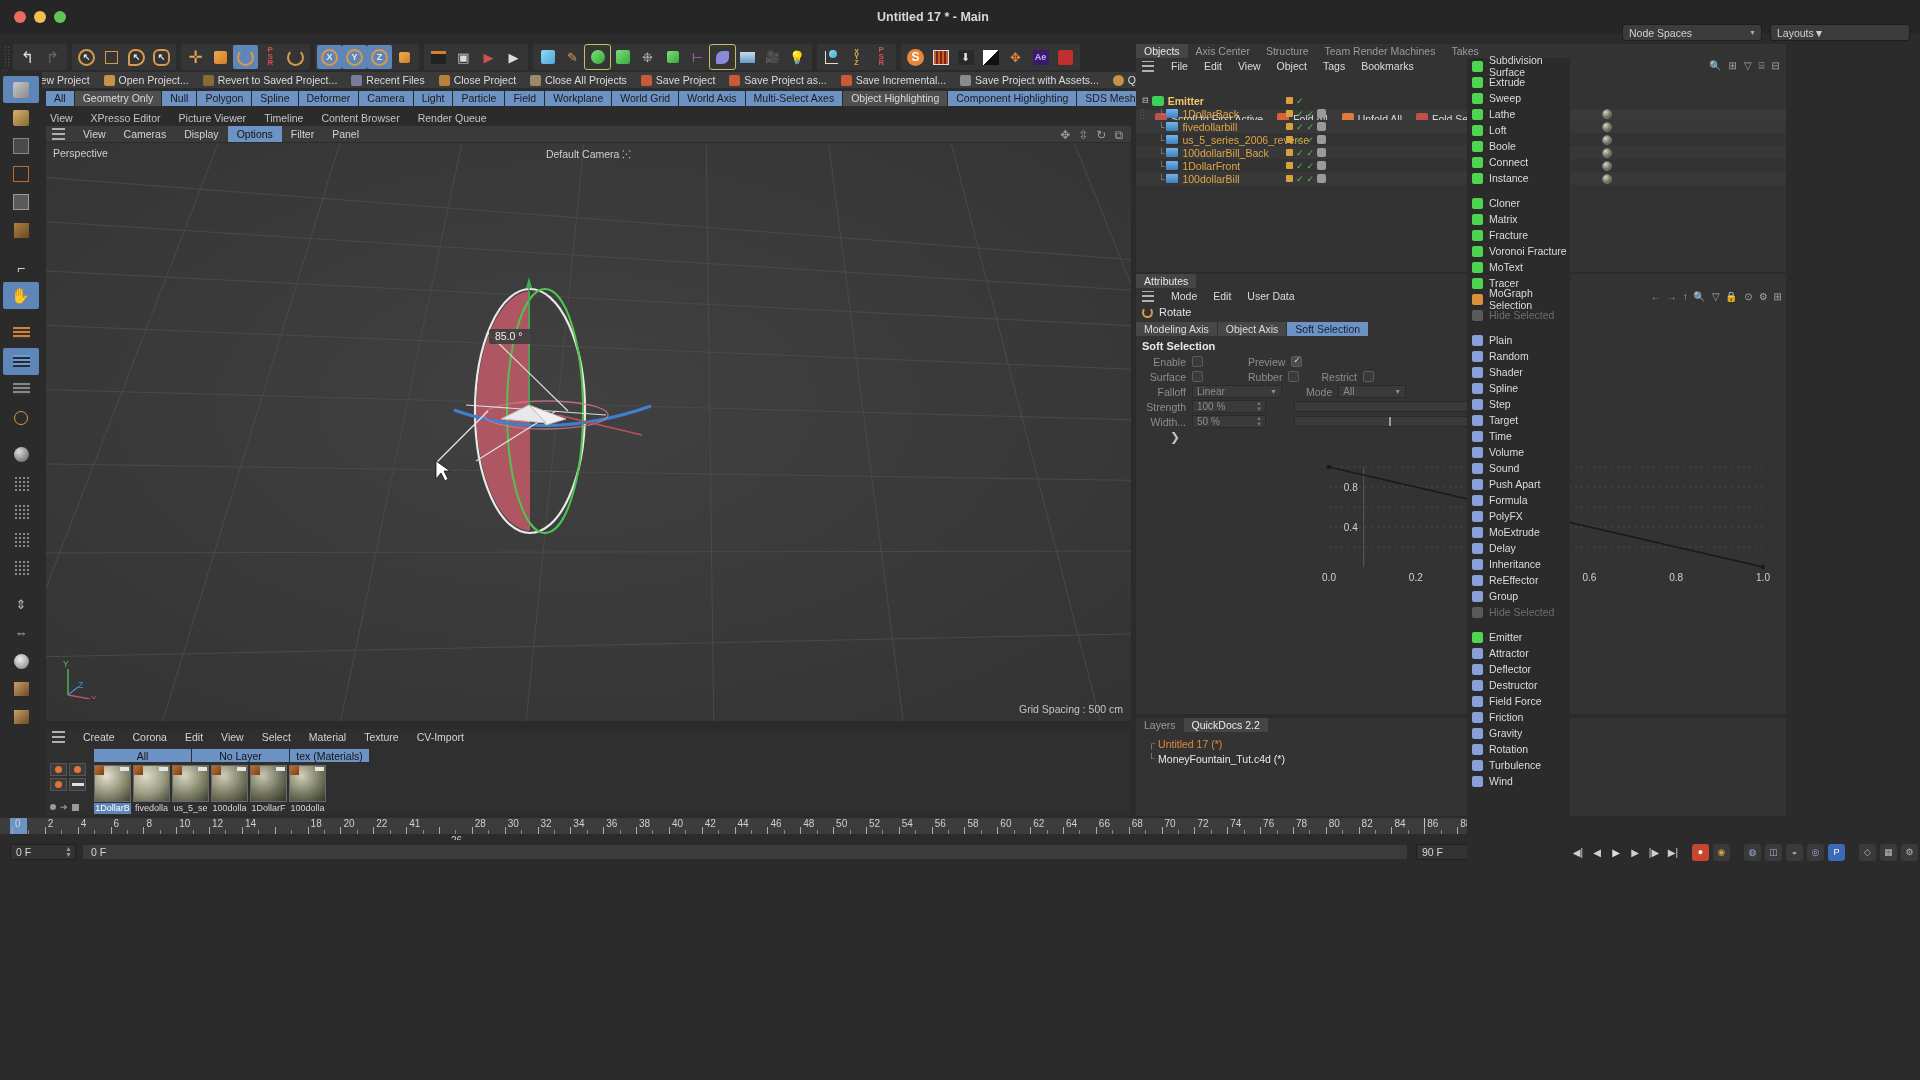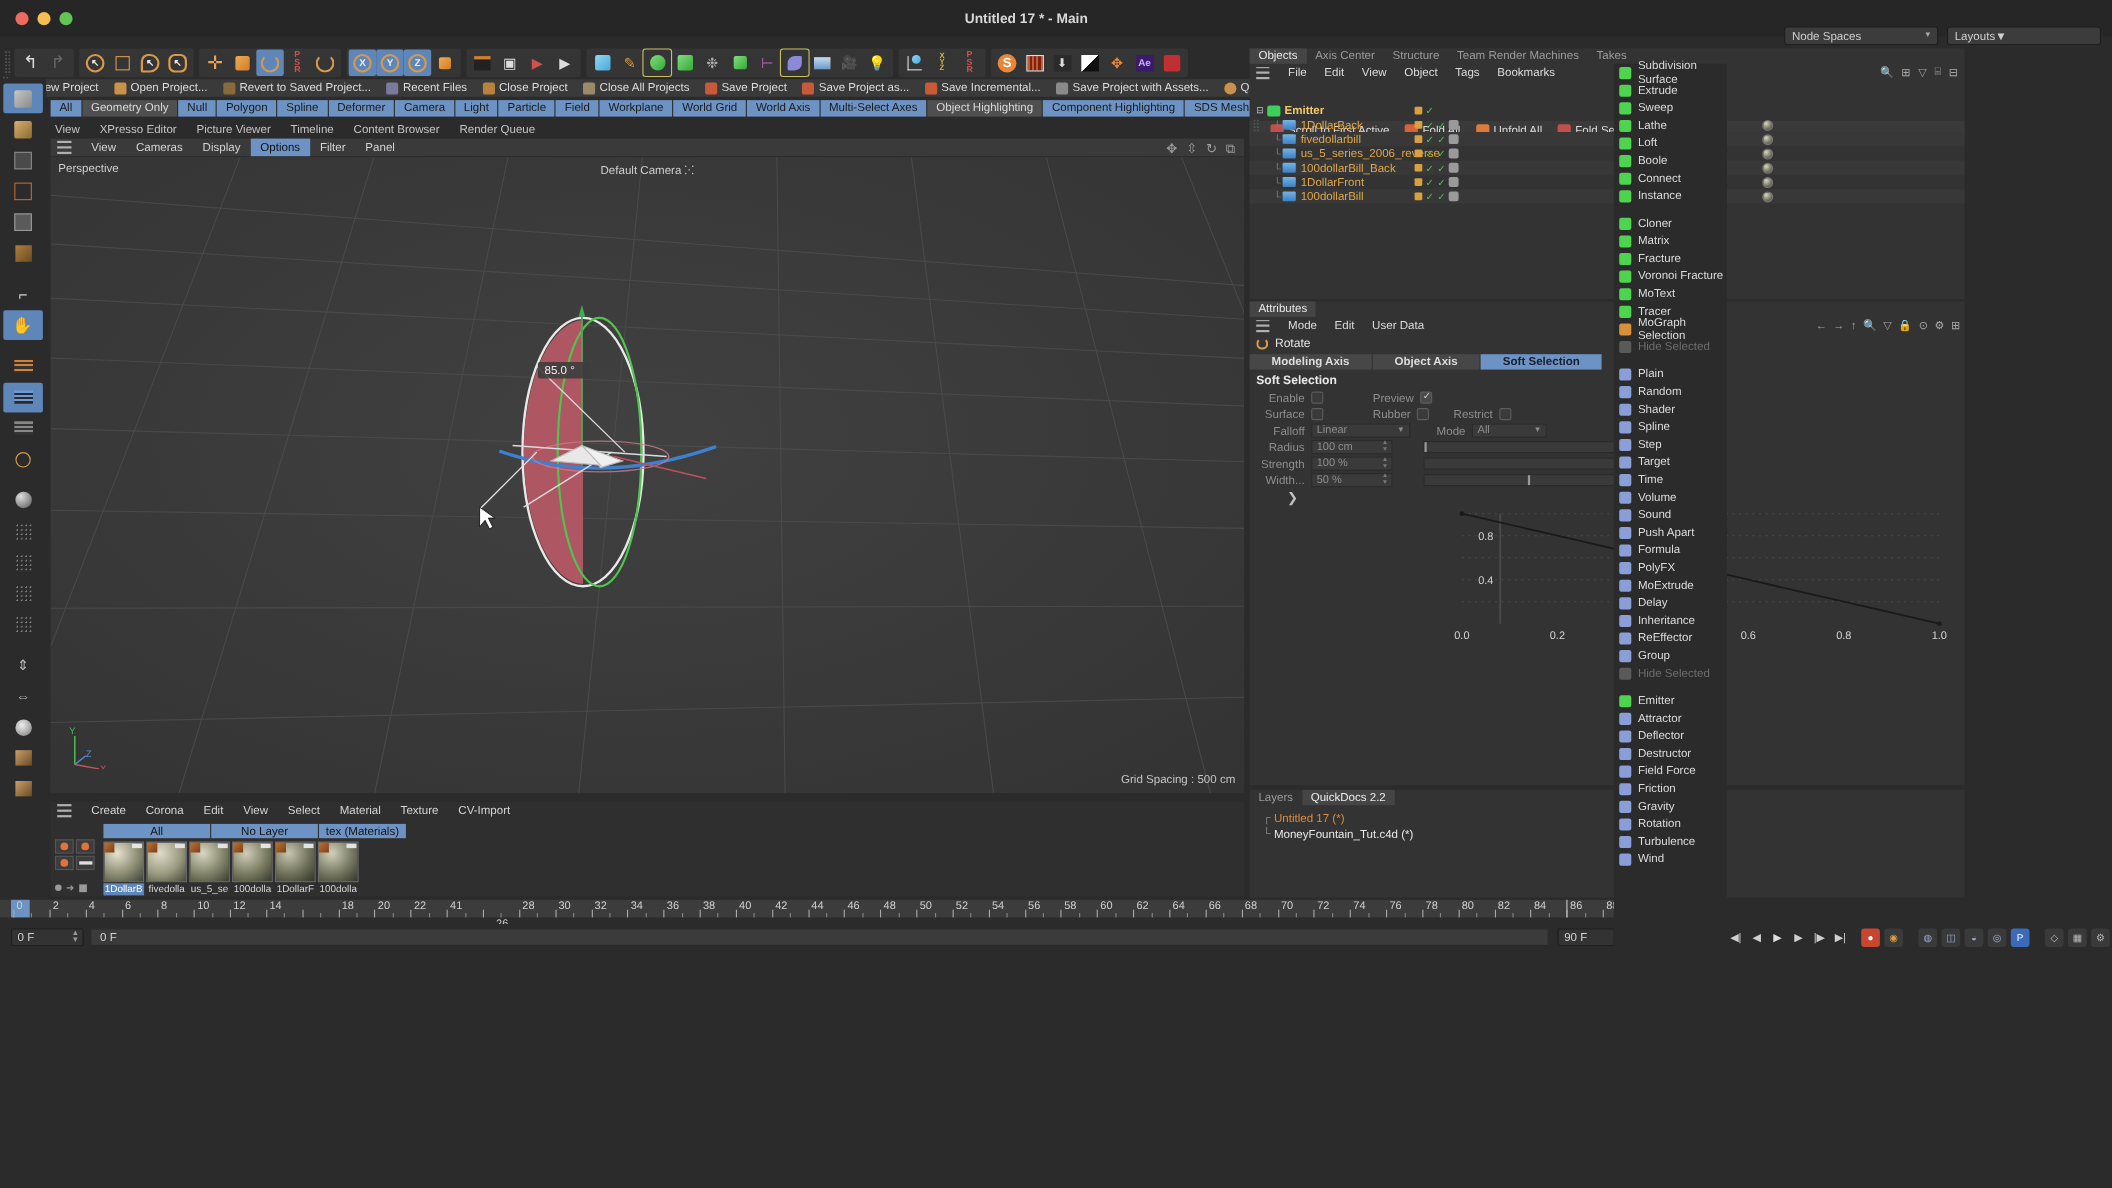--- a/index.html
+++ b/index.html
@@ -193,21 +193,21 @@
   .atabs { height:14px; display:flex; font-size:10.5px; }
   .atab { padding:0 8px; display:flex;align-items:center; background:#454545; color:#e8e8e8;}
   .amenu { height:16px; display:flex; align-items:center; font-size:10.5px; color:#dcdcdc; position:relative;}
   .amenu .ham { width:15px;height:11px;margin:0 6px; display:flex;flex-direction:column;justify-content:space-between;}
   .amenu .ham i{display:block;height:1.5px;background:#b0b0b0;width:12px;}
   .amenu .mm { padding:0 8px; cursor:pointer;}
   .amenu .righticons { position:absolute; right:4px; display:flex; gap:6px; align-items:center; font-size:10px; color:#a8a8a8;}
   .atitle { height:16px; display:flex; align-items:center; gap:6px; padding-left:6px; font-size:11px; color:#e2e2e2;}
   .arrow-ring { width:11px;height:11px;border:2px solid #d79a4a;border-radius:50%; border-top-color:transparent;}
   .asubtabs { height:14px; display:flex; font-size:10.5px; margin-top:2px;}
-  .ast { padding:0 20px; display:flex;align-items:center; background:#474747; color:#ddd; margin-right:1px; cursor:pointer;font-weight:bold;}
+  .ast { padding:0 8px; display:flex;align-items:center; background:#474747; color:#ddd; margin-right:1px; cursor:pointer;}
   .ast.active { background:#6d93c4; color:#16202c;}
   .agrouptitle { font-size:11px; font-weight:bold; color:#e8e8e8; padding:4px 0 2px 6px;}
   .arow { height:15px; display:flex; align-items:center; font-size:10.5px; color:#8e8e8e; }
   .alab { width:56px; text-align:right; padding-right:6px; }
   .acheck { width:11px;height:11px;border:1px solid #5c5c5c; background:#3a3a3a; border-radius:2px;}
   .acheck.on { background:#4a4a4a; position:relative; }
   .acheck.on::after { content:'✓'; position:absolute; left:1px;top:-2px; font-size:9px; color:#cfcfcf;}
   .afield { height:13px; background:#3a3a3a; border:1px solid #2a2a2a; font-size:10px; color:#8e8e8e;
     display:flex; align-items:center; padding:0 4px; position:relative;}
   .afield .sp { position:absolute; right:3px; font-size:6px; line-height:0.9; color:#777;}
@@ -1122,30 +1122,20 @@
         <span style="position:absolute;right:4px;font-size:7px;">▼</span>
       </div>
       <div style="width:24px;"></div>
       <div>Mode</div>
       <div class="afield" style="width:68px;margin-left:6px;">
         <span>All</span>
         <span style="position:absolute;right:4px;font-size:7px;">▼</span>
       </div>
     </div>
     <div class="arow">
-      <div class="alab">Radius</div>
-      <div class="afield" style="width:74px;">
-        <span>100 cm</span>
-        <span class="sp">▲<br>▼</span>
-      </div>
-      <div class="aslider" style="width:185px;margin-left:28px;">
-        <div class="knob" style="left:0px;"></div>
-      </div>
-    </div>
-    <div class="arow">
       <div class="alab">Strength</div>
       <div class="afield" style="width:74px;">
         <span>100 %</span>
         <span class="sp">▲<br>▼</span>
       </div>
       <div class="aslider" style="width:185px;margin-left:28px;">
         <div class="knob" style="right:0px;"></div>
       </div>
     </div>
     <div class="arow">

